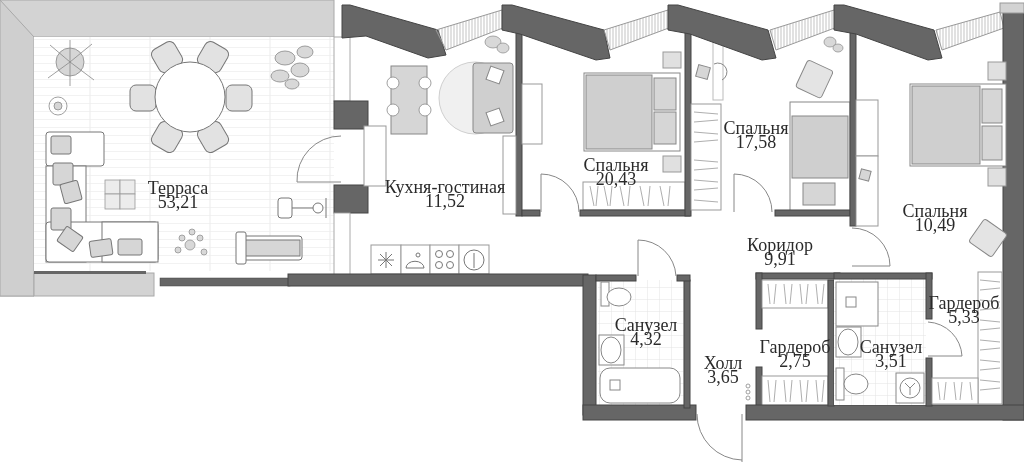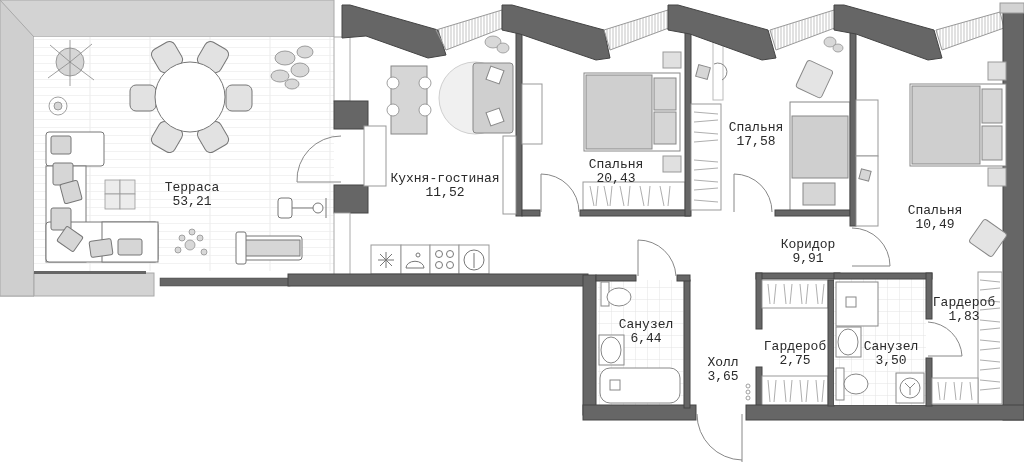--- a/index.html
+++ b/index.html
@@ -1,18 +1,18 @@
 <!DOCTYPE html>
 <html><head>
 <meta charset="utf-8">
 <style>
   html, body { margin: 0; padding: 0; background: #ffffff; }
   body { width: 1024px; height: 464px; overflow: hidden; position: relative; font-family: "Liberation Sans", sans-serif; }
   #plan { position: absolute; left: 0; top: 0; width: 1024px; height: 464px; }
-  .room-label { position: absolute; text-align: center; font-family: Liberation Mono, monospace; font-size: 13px; line-height: 14px; color: #2a2a2a; transform: translateX(-50%); white-space: nowrap; }
+  .room-label { position: absolute; text-align: center; font-family: Liberation Serif, serif; font-size: 18px; line-height: 14px; color: #2a2a2a; transform: translateX(-50%); white-space: nowrap; }
   .room-label .name, .room-label .area { display: block; }
 </style>
 </head>
 <body>
 
 <svg id="plan" viewBox="0 0 1024 464" xmlns="http://www.w3.org/2000/svg">
   <defs>
     <pattern id="deck" width="60" height="8" patternUnits="userSpaceOnUse">
       <rect width="60" height="8" fill="#ffffff"></rect>
       <line x1="0" y1="8" x2="60" y2="8" stroke="#e6e6e6" stroke-width="1"></line>
@@ -329,56 +329,56 @@
   </g>
 
   <g>
     <rect x="978" y="272" width="24" height="132" fill="#ffffff" stroke="#999"></rect>
     <path d="M980 280 L1000 282 M980 290 L1000 288 M980 300 L1000 302 M980 310 L1000 308 M980 320 L1000 322 M980 330 L1000 328 M980 340 L1000 342 M980 350 L1000 348 M980 360 L1000 362 M980 370 L1000 368 M980 380 L1000 382 M980 390 L1000 388" stroke="#999" stroke-width="0.8"></path>
     <rect x="932" y="378" width="46" height="26" fill="#ffffff" stroke="#999"></rect>
     <path d="M938 382 L940 400 M946 382 L944 400 M954 382 L956 400 M962 382 L960 400 M970 382 L972 400" stroke="#999" stroke-width="0.8"></path>
   </g>
 </svg>
 
-<div class="room-label" style="left:192px; top:181px;">
+<div class="room-label" style="left:178px; top:181px;">
   <span class="name">Терраса</span>
   <span class="area">53,21</span>
 </div>
-<div class="room-label" style="left:445px; top:172px;">
+<div class="room-label" style="left:445px; top:180px;">
   <span class="name">Кухня-гостиная</span>
   <span class="area">11,52</span>
 </div>
 <div class="room-label" style="left:616px; top:158px;">
   <span class="name">Спальня</span>
   <span class="area">20,43</span>
 </div>
 <div class="room-label" style="left:756px; top:121px;">
   <span class="name">Спальня</span>
   <span class="area">17,58</span>
 </div>
 <div class="room-label" style="left:935px; top:204px;">
   <span class="name">Спальня</span>
   <span class="area">10,49</span>
 </div>
-<div class="room-label" style="left:780px; top:238px;margin-left:28px;">
+<div class="room-label" style="left:780px; top:238px;">
   <span class="name">Коридор</span>
   <span class="area">9,91</span>
 </div>
 <div class="room-label" style="left:646px; top:318px;">
   <span class="name">Санузел</span>
-  <span class="area">6,44</span>
+  <span class="area">4,32</span>
 </div>
 <div class="room-label" style="left:723px; top:356px;">
   <span class="name">Холл</span>
   <span class="area">3,65</span>
 </div>
 <div class="room-label" style="left:795px; top:340px;">
   <span class="name">Гардероб</span>
   <span class="area">2,75</span>
 </div>
 <div class="room-label" style="left:891px; top:340px;">
   <span class="name">Санузел</span>
-  <span class="area">3,50</span>
+  <span class="area">3,51</span>
 </div>
 <div class="room-label" style="left:964px; top:296px;">
   <span class="name">Гардероб</span>
-  <span class="area">1,83</span>
+  <span class="area">5,33</span>
 </div>
 
 </body></html>

